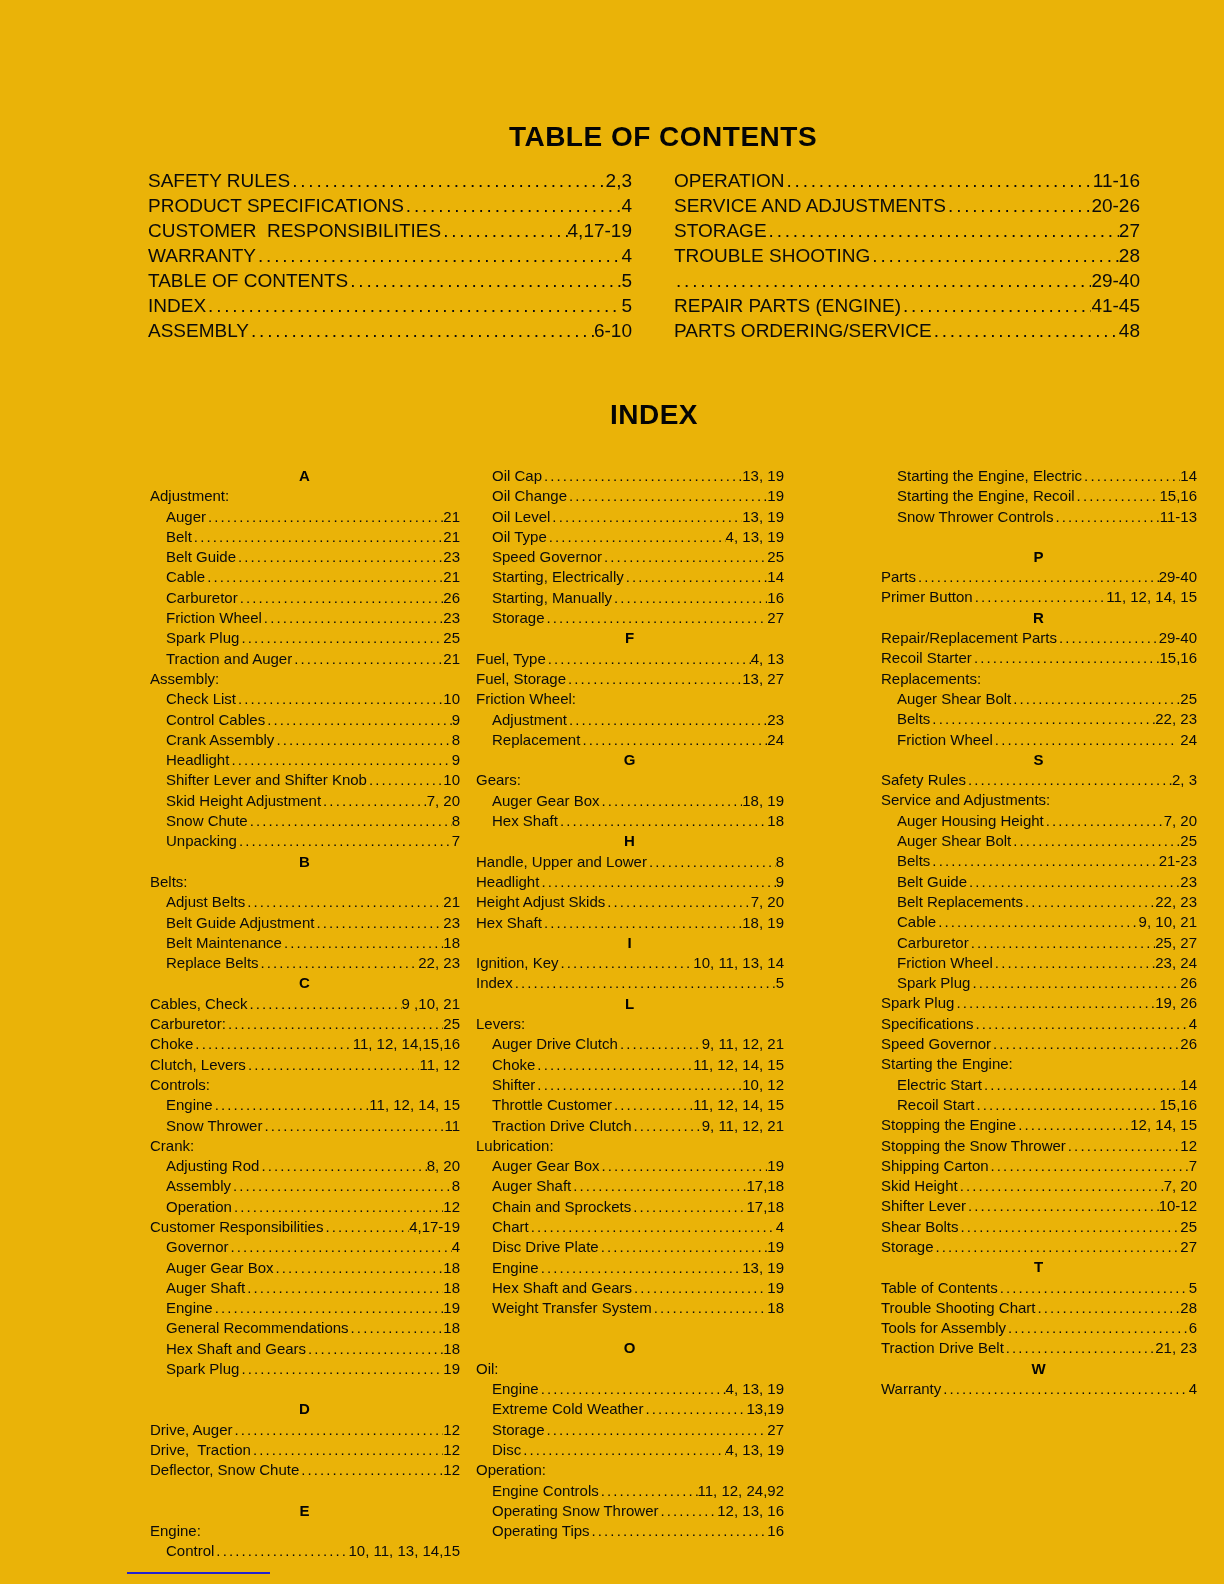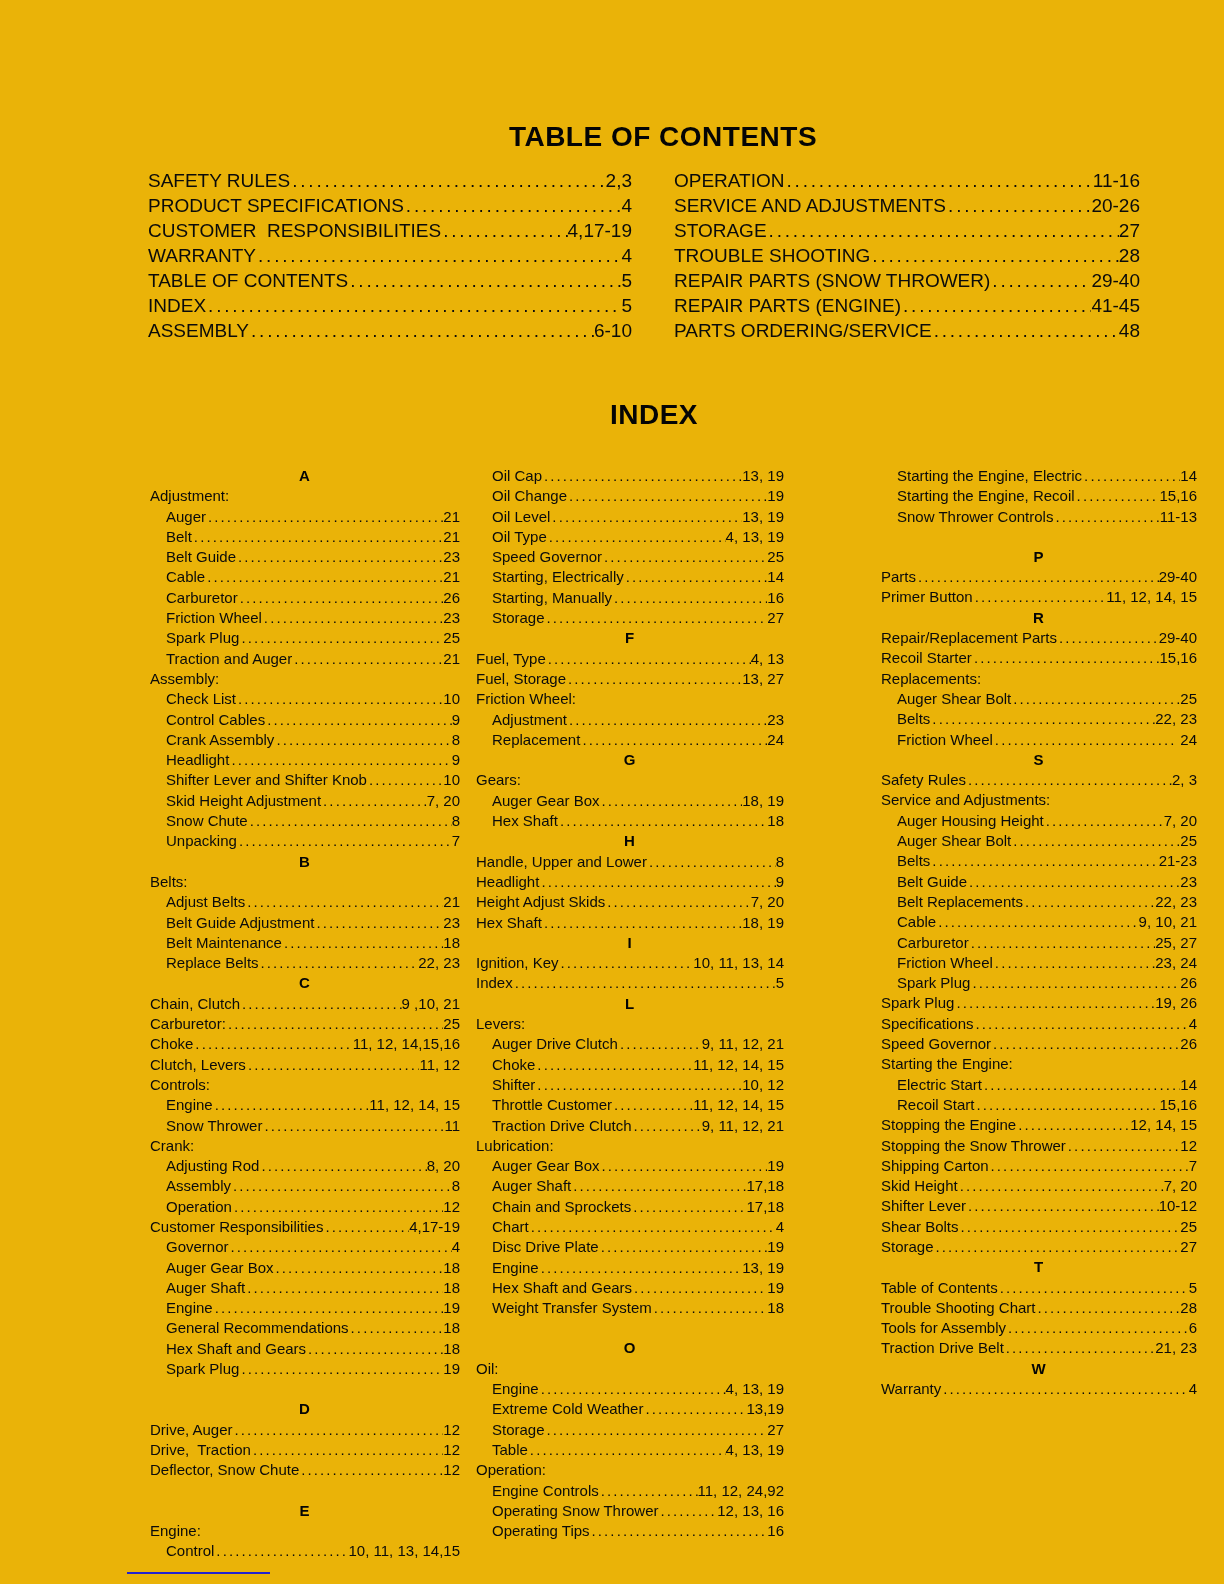--- a/index.html
+++ b/index.html
@@ -154,21 +154,20 @@
         <span class="lbl">STORAGE</span>
         <span class="dots">................................................................................................................................................................</span>
         <span class="pg">27</span>
       </div>
       <div class="toc-row">
         <span class="lbl">TROUBLE SHOOTING</span>
         <span class="dots">................................................................................................................................................................</span>
         <span class="pg">28</span>
       </div>
       <div class="toc-row">
-        <span class="lbl">REPAIR PARTS (SNOW THROWER)</span>
         <span class="dots">................................................................................................................................................................</span>
         <span class="pg">29-40</span>
       </div>
       <div class="toc-row">
         <span class="lbl">REPAIR PARTS (ENGINE)</span>
         <span class="dots">................................................................................................................................................................</span>
         <span class="pg">41-45</span>
       </div>
       <div class="toc-row">
         <span class="lbl">PARTS ORDERING/SERVICE</span>
@@ -286,21 +285,21 @@
         <span class="dots">................................................................................................................................................................</span>
         <span class="pg">18</span>
       </div>
       <div class="idx-row ind1">
         <span class="lbl">Replace Belts</span>
         <span class="dots">................................................................................................................................................................</span>
         <span class="pg">22, 23</span>
       </div>
       <div class="letter">C</div>
       <div class="idx-row">
-        <span class="lbl">Chain, Clutch</span>
+        <span class="lbl">Cables, Check</span>
         <span class="dots">................................................................................................................................................................</span>
         <span class="pg">9 ,10, 21</span>
       </div>
       <div class="idx-row">
         <span class="lbl">Carburetor:</span>
         <span class="dots">................................................................................................................................................................</span>
         <span class="pg">25</span>
       </div>
       <div class="idx-row">
         <span class="lbl">Choke</span>
@@ -605,21 +604,21 @@
         <span class="lbl">Extreme Cold Weather</span>
         <span class="dots">................................................................................................................................................................</span>
         <span class="pg">13,19</span>
       </div>
       <div class="idx-row ind1">
         <span class="lbl">Storage</span>
         <span class="dots">................................................................................................................................................................</span>
         <span class="pg">27</span>
       </div>
       <div class="idx-row ind1">
-        <span class="lbl">Table</span>
+        <span class="lbl">Disc</span>
         <span class="dots">................................................................................................................................................................</span>
         <span class="pg">4, 13, 19</span>
       </div>
       <div class="idx-row">
         <span class="lbl">Operation:</span>
       </div>
       <div class="idx-row ind1">
         <span class="lbl">Engine Controls</span>
         <span class="dots">................................................................................................................................................................</span>
         <span class="pg">11, 12, 24,92</span>

